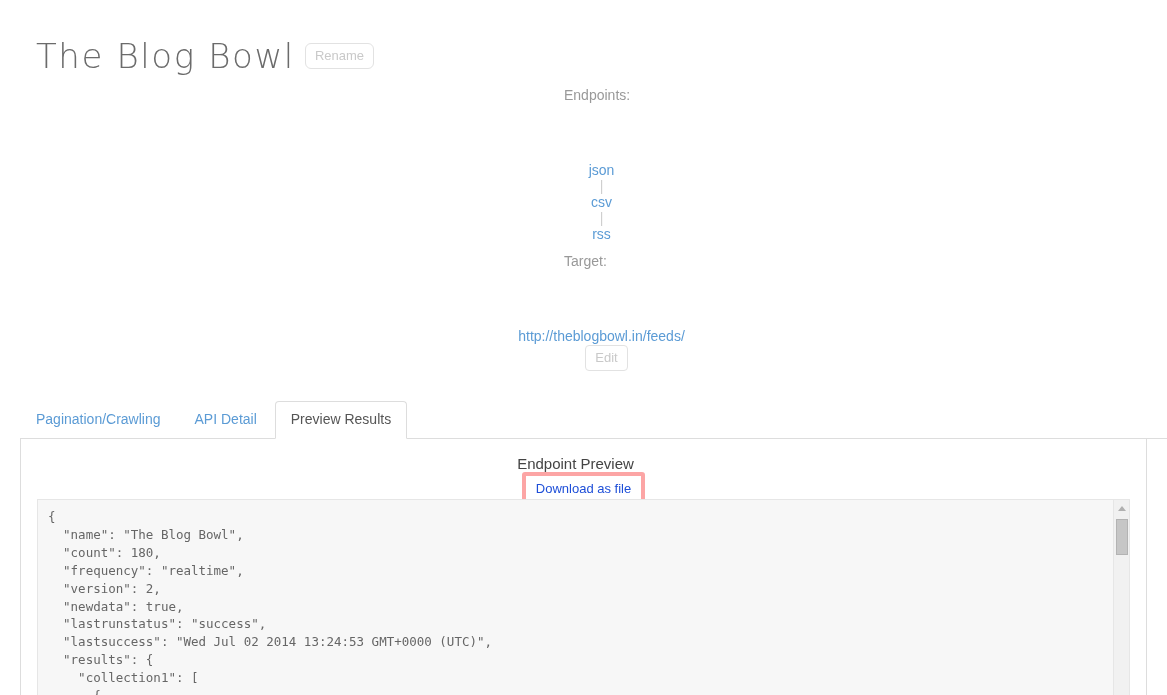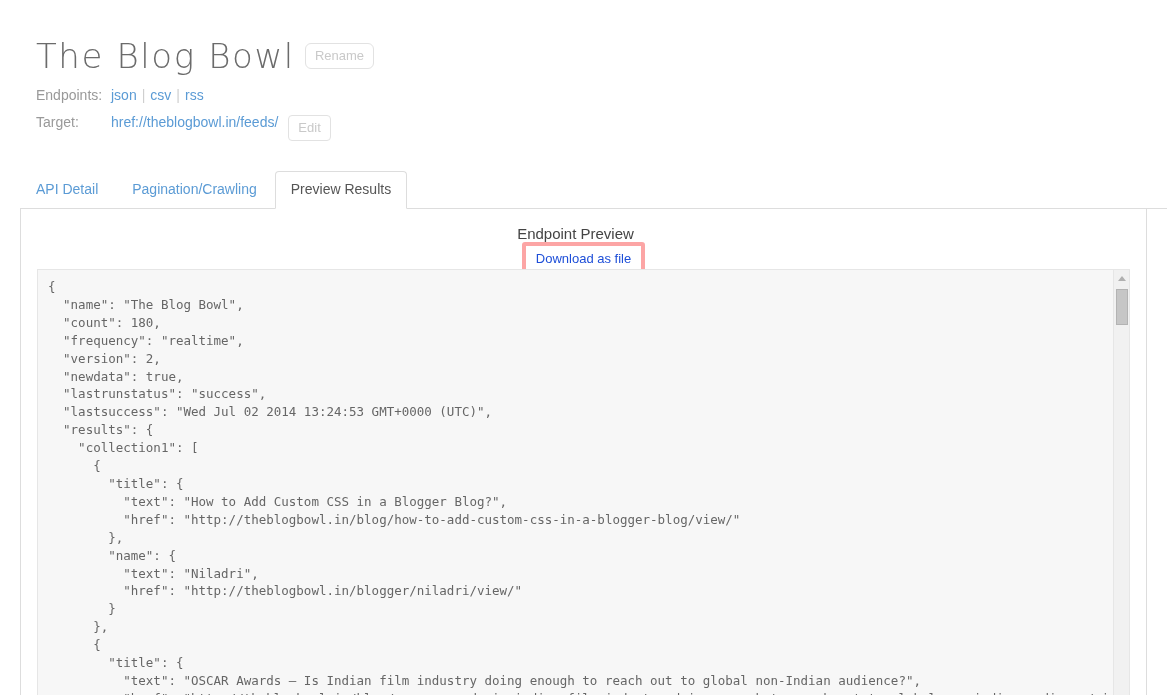--- a/index.html
+++ b/index.html
@@ -45,23 +45,24 @@
     line-height: 1;
     padding: 5px 9px 6px 9px;
     cursor: pointer;
     font-family: "Liberation Sans", sans-serif;
   }
   #rename-button { margin: 0 0 7px 10px; border-radius: 6px; }
   #edit-button { margin-left: 10px; position: relative; top: 1px; }
 
   .meta-row {
     display: flex;
-    align-items: flex-start;
+    align-items: center;
     margin-top: 11px;
     font-size: 14px;
+    flex-direction: column;
   }
   .meta-label {
     color: #999999;
     width: 75px;
     flex: 0 0 75px;
   }
   .link {
     color: #5b9bd5;
     text-decoration: none;
     cursor: pointer;
@@ -236,30 +237,30 @@
     <span class="meta-label">Endpoints:</span>
     <span class="link">json</span>
     <span class="sep">|</span>
     <span class="link">csv</span>
     <span class="sep">|</span>
     <span class="link">rss</span>
   </div>
 
   <div class="meta-row">
     <span class="meta-label">Target:</span>
-    <span class="link" id="target-link">href://theblogbowl.in/feeds/</span>
+    <span class="link" id="target-link">http://theblogbowl.in/feeds/</span>
     <span class="ghost-btn" id="edit-button">Edit</span>
   </div>
 
 </div>
 
 <div id="tabs-wrap">
   <ul id="tabs">
+    <li class="tab">Pagination/Crawling</li>
     <li class="tab">API Detail</li>
-    <li class="tab">Pagination/Crawling</li>
     <li class="tab active">Preview Results</li>
   </ul>
 </div>
 
 <div id="panel">
 
   <div id="panel-toolbar">
     <span id="preview-heading">Endpoint Preview</span>
     <button id="download-button">Download as file</button>
 

